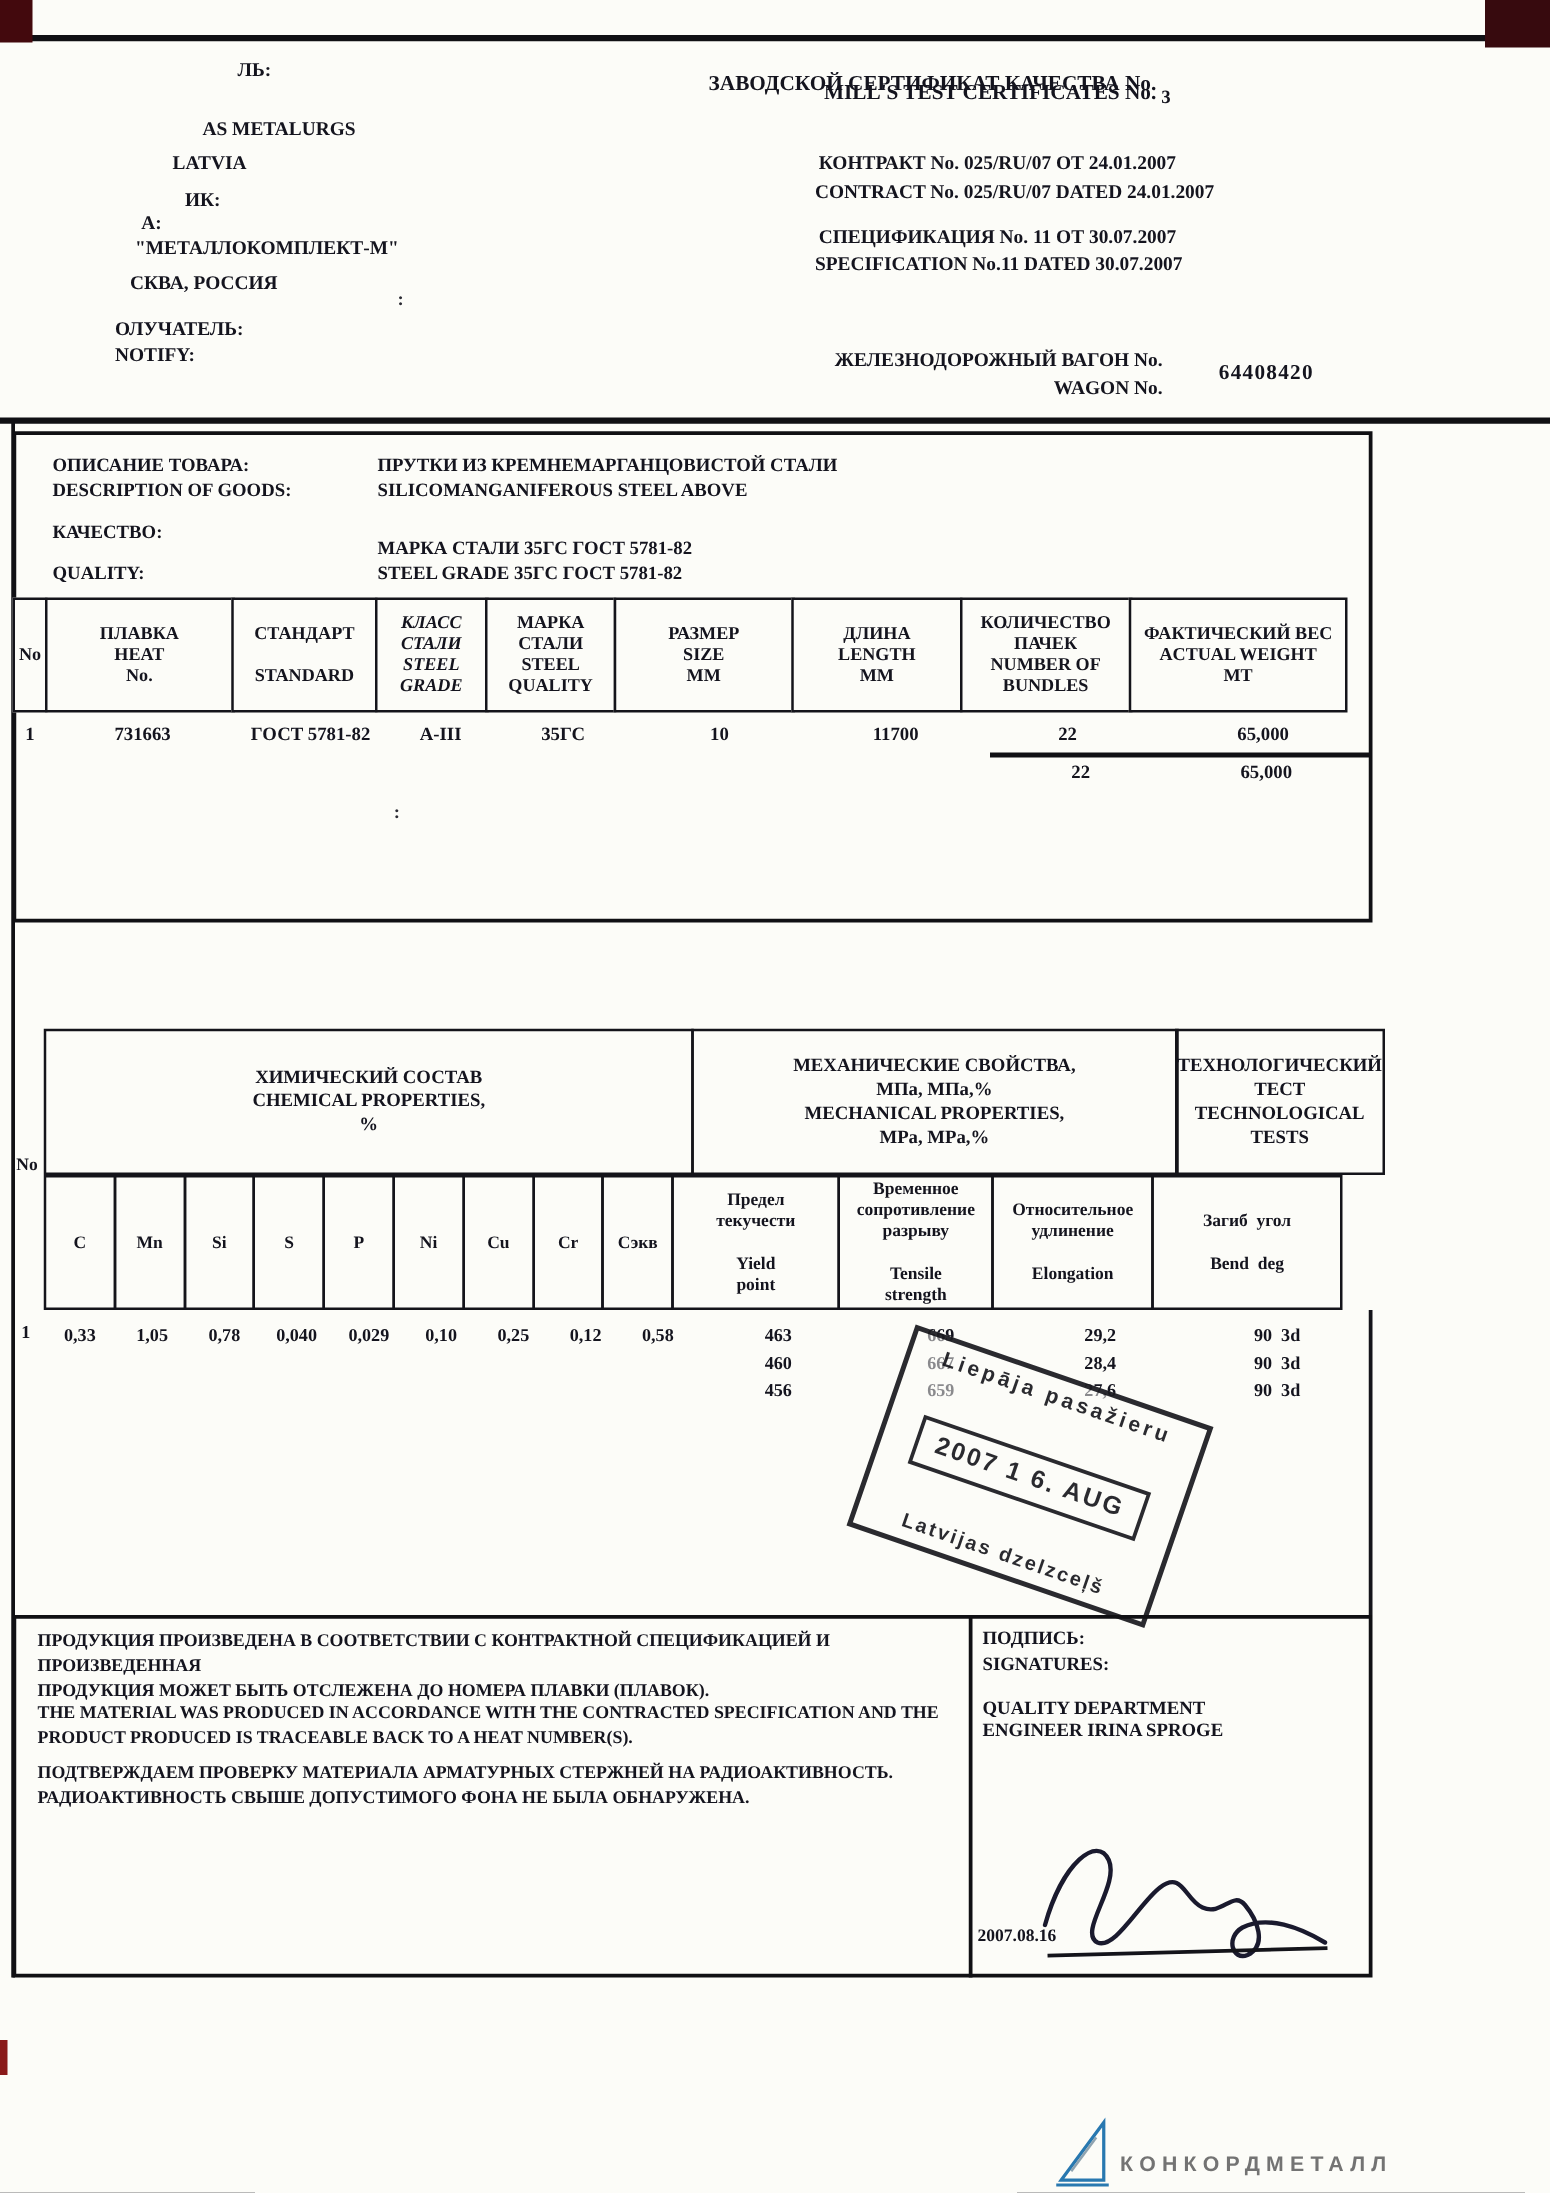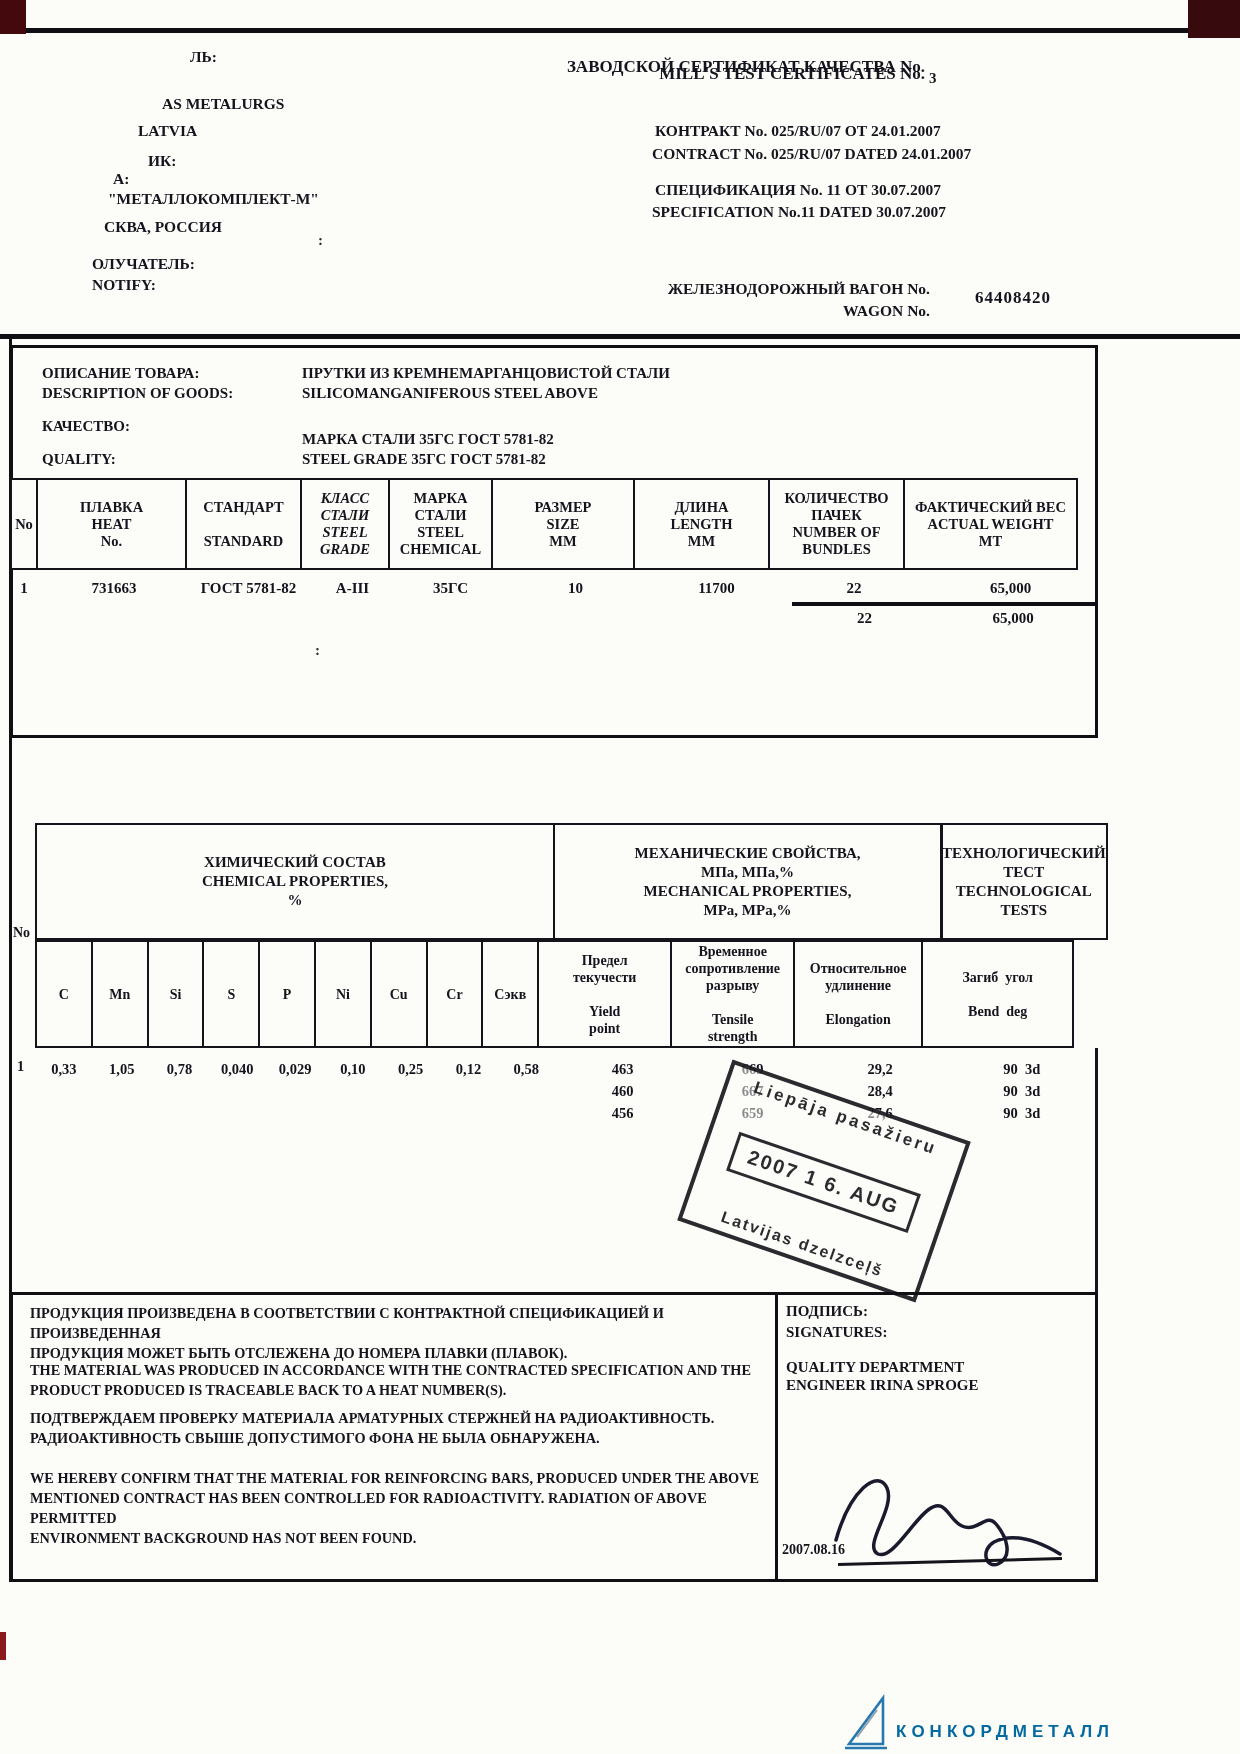--- a/index.html
+++ b/index.html
@@ -118,21 +118,21 @@
     <div class="c" style="flex:0 0 117px;">СТАНДАРТ
 
 STANDARD</div>
     <div class="c" style="flex:0 0 91px;font-style:italic;">КЛАСС
 СТАЛИ
 STEEL
 GRADE</div>
     <div class="c" style="flex:0 0 105px;">МАРКА
 СТАЛИ
 STEEL
-CHEMICAL</div>
+QUALITY</div>
     <div class="c" style="flex:0 0 145px;">РАЗМЕР
 SIZE
 ММ</div>
     <div class="c" style="flex:0 0 137px;">ДЛИНА
 LENGTH
 ММ</div>
     <div class="c" style="flex:0 0 138px;">КОЛИЧЕСТВО
 ПАЧЕК
 NUMBER OF
 BUNDLES</div>
@@ -235,35 +235,32 @@
   </div>
 
   <div class="abs f-box"></div>
   <div class="abs f-divider"></div>
   <div class="abs f-par" style="left:30px;top:1303px;width:735px;">ПРОДУКЦИЯ ПРОИЗВЕДЕНА В СООТВЕТСТВИИ С КОНТРАКТНОЙ СПЕЦИФИКАЦИЕЙ И ПРОИЗВЕДЕННАЯ
 ПРОДУКЦИЯ МОЖЕТ БЫТЬ ОТСЛЕЖЕНА ДО НОМЕРА ПЛАВКИ (ПЛАВОК).</div>
   <div class="abs f-par" style="left:30px;top:1360px;width:735px;">THE MATERIAL WAS PRODUCED IN ACCORDANCE WITH THE CONTRACTED SPECIFICATION AND THE
 PRODUCT PRODUCED IS TRACEABLE BACK TO A HEAT NUMBER(S).</div>
   <div class="abs f-par" style="left:30px;top:1408px;width:735px;">ПОДТВЕРЖДАЕМ ПРОВЕРКУ МАТЕРИАЛА АРМАТУРНЫХ СТЕРЖНЕЙ НА РАДИОАКТИВНОСТЬ.
 РАДИОАКТИВНОСТЬ СВЫШЕ ДОПУСТИМОГО ФОНА НЕ БЫЛА ОБНАРУЖЕНА.</div>
-  <div class="abs f-par" style="left:30px;top:1468px;width:735px;">WE HEREBY CONFIRM THAT THE MATERIAL FOR REINFORCING BARS, PRODUCED UNDER THE ABOVE
-MENTIONED CONTRACT HAS BEEN CONTROLLED FOR RADIOACTIVITY.  RADIATION OF ABOVE PERMITTED
-ENVIRONMENT BACKGROUND HAS NOT BEEN FOUND.</div>
 
   <span class="abs sig-label" style="left:786px;top:1301px;">ПОДПИСЬ:</span>
   <span class="abs sig-label" style="left:786px;top:1322px;">SIGNATURES:</span>
   <span class="abs sig-small" style="left:786px;top:1359px;">QUALITY DEPARTMENT</span>
   <span class="abs sig-small" style="left:786px;top:1377px;">ENGINEER IRINA SPROGE</span>
   <span class="abs" style="left:782px;top:1542px;font-size:14px;">2007.08.16</span>
 
   <svg class="abs" style="left:828px;top:1462px;" width="240" height="110" viewBox="0 0 240 110">
     <path d="M8 78 C22 28 50 6 59 26 C68 46 34 84 50 92 C64 98 84 60 100 48 C118 34 120 58 134 64 C150 71 158 50 168 62 C178 74 186 94 170 102 C158 107 152 88 166 80 C186 70 212 80 232 92" fill="none" stroke="#1a1a2e" stroke-width="3.5" stroke-linecap="round"></path>
   </svg>
   <div class="abs sig-underline"></div>
 
   <svg class="abs" style="left:843px;top:1692px;" width="46" height="58" viewBox="0 0 46 58">
     <path d="M6 52 L40 6 L40 52 Z" fill="none" stroke="#2878b0" stroke-width="2.6"></path>
     <path d="M14 45 L34 18" fill="none" stroke="#8fa3b0" stroke-width="2"></path>
     <path d="M2 56 L44 56" fill="none" stroke="#2878b0" stroke-width="2.4"></path>
   </svg>
-  <span class="abs logo-text" style="left:896px;top:1722px;color:#0369a1;">КОНКОРДМЕТАЛЛ</span>
+  <span class="abs logo-text" style="left:896px;top:1722px;color:#737373;">КОНКОРДМЕТАЛЛ</span>
 
 </div>
 
 </body></html>

